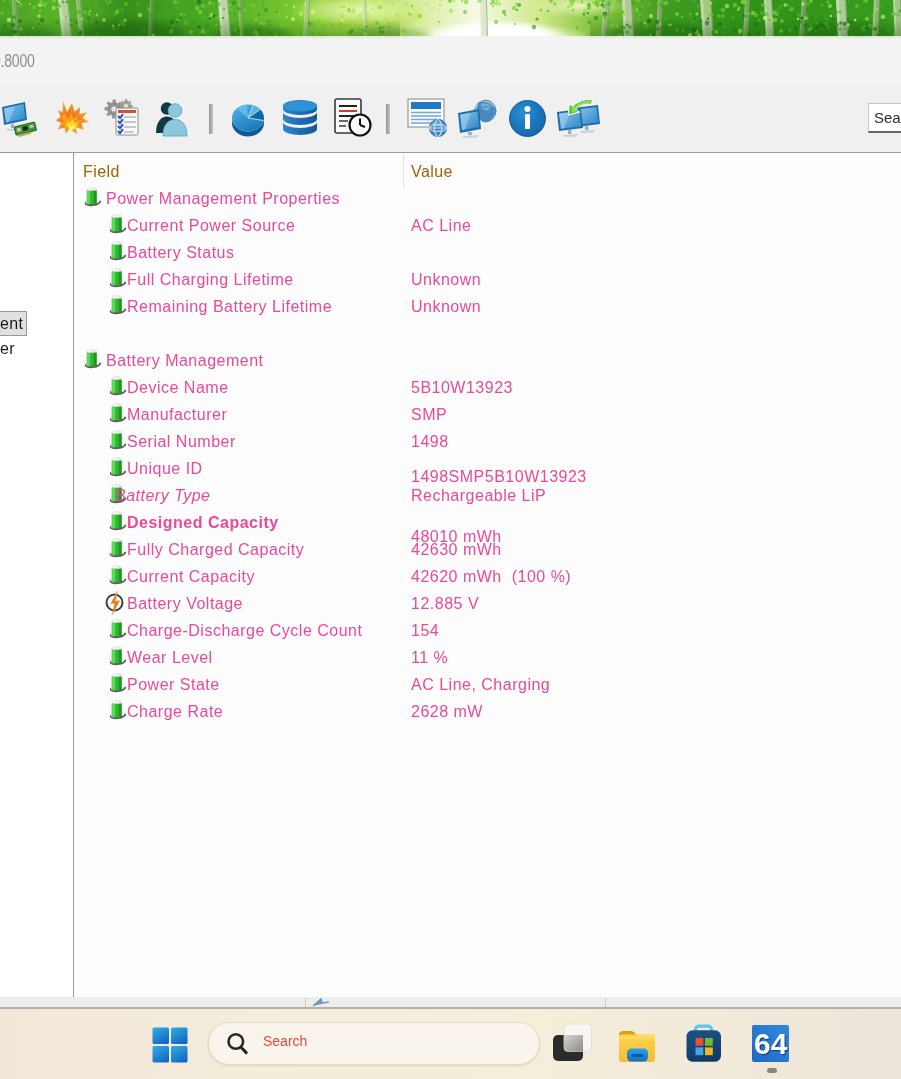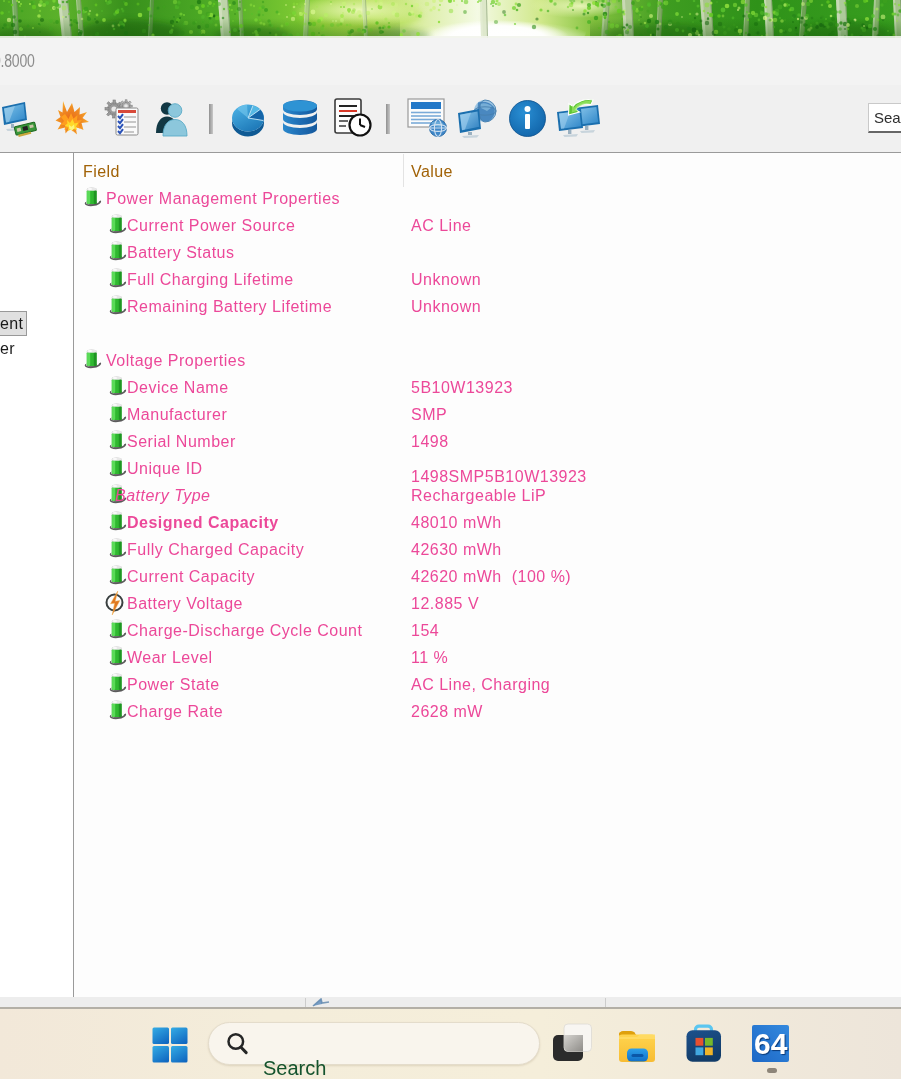--- a/index.html
+++ b/index.html
@@ -18,21 +18,21 @@
   .hdr { font-size:16px; color:#a16207; letter-spacing:0.4px; }
   .rowico { position:absolute; }
   .cell { position:absolute; font-size:16px; color:#ec4899; letter-spacing:0.5px; white-space:nowrap; }
   #hdrsep { left:403px; top:154px; width:1px; height:33px; background:#e3e3e3; }
   #botstrip { left:0; top:997px; width:901px; height:12px; background:#ededed; }
   #botline { left:0; top:1007px; width:901px; height:2px; background:#b3afa6; }
   #taskbar { left:0; top:1009px; width:901px; height:70px;
      background:linear-gradient(90deg,#f2e8d9 0%,#f4edda 30%,#f5eeda 60%,#ede5da 100%); }
   #searchpill { left:208px; top:1022px; width:332px; height:43px; border-radius:22px;
      background:#f9f5ed; border:1px solid #e4dccb; box-shadow:0 1px 2px rgba(120,100,60,0.18); }
-  #searchtxt { left:263px; top:1057px; font-size:20px; color:#14532d; }
+  #searchtxt { left:263px; top:1033px; font-size:14px; color:#ef4444; }
 </style>
 </head>
 <body>
 <div id="page">
 
   <div class="abs" id="wall"><svg width="901" height="38" viewBox="0 0 901 38">
         <defs>
 <linearGradient id="bg" x1="0" y1="0" x2="1" y2="0">
 <stop offset="0" stop-color="#4aa324"></stop>
             <stop offset="0.07" stop-color="#5cb22a"></stop>
@@ -1113,21 +1113,21 @@
 <svg class="rowico" style="left:84px; top:349px;" width="20" height="22" viewBox="0 0 20 22">
 <path d="M1.2 15.2 A 8.2 3.6 -8 1 0 16.8 13.6 L15.2 14.2 A 6.6 2.6 -8 1 1 3 14.4 Z" fill="#4a4a4a" opacity="0.9"></path>
 <ellipse cx="8" cy="16.2" rx="5.2" ry="1.8" fill="#555" opacity="0.8"></ellipse>
 <rect x="2.8" y="3" width="9.8" height="14" rx="1.6" fill="#2fb830"></rect>
 <rect x="2.8" y="3" width="3.4" height="14" rx="1.3" fill="#5ada58"></rect>
 <rect x="9.8" y="3" width="2.8" height="14" rx="1.3" fill="#1f9423"></rect>
 <path d="M2.8 4.6 A4.9 2 0 0 1 12.6 4.6 L12.6 2.2 A4.9 1.7 0 0 0 2.8 2.2 Z" fill="#c4c4c4"></path>
 <ellipse cx="7.7" cy="2.2" rx="4.9" ry="1.6" fill="#e8e8e8"></ellipse>
 <ellipse cx="6" cy="2" rx="2.2" ry="1" fill="#fafafa"></ellipse>
 </svg>
-<div class="cell" style="left:106px; top:352px;">Voltage Properties</div>
+<div class="cell" style="left:106px; top:352px;">Battery Management</div>
 <svg class="rowico" style="left:109px; top:376px;" width="20" height="22" viewBox="0 0 20 22">
 <path d="M1.2 15.2 A 8.2 3.6 -8 1 0 16.8 13.6 L15.2 14.2 A 6.6 2.6 -8 1 1 3 14.4 Z" fill="#4a4a4a" opacity="0.9"></path>
 <ellipse cx="8" cy="16.2" rx="5.2" ry="1.8" fill="#555" opacity="0.8"></ellipse>
 <rect x="2.8" y="3" width="9.8" height="14" rx="1.6" fill="#2fb830"></rect>
 <rect x="2.8" y="3" width="3.4" height="14" rx="1.3" fill="#5ada58"></rect>
 <rect x="9.8" y="3" width="2.8" height="14" rx="1.3" fill="#1f9423"></rect>
 <path d="M2.8 4.6 A4.9 2 0 0 1 12.6 4.6 L12.6 2.2 A4.9 1.7 0 0 0 2.8 2.2 Z" fill="#c4c4c4"></path>
 <ellipse cx="7.7" cy="2.2" rx="4.9" ry="1.6" fill="#e8e8e8"></ellipse>
 <ellipse cx="6" cy="2" rx="2.2" ry="1" fill="#fafafa"></ellipse>
 </svg>
@@ -1185,21 +1185,21 @@
 <path d="M1.2 15.2 A 8.2 3.6 -8 1 0 16.8 13.6 L15.2 14.2 A 6.6 2.6 -8 1 1 3 14.4 Z" fill="#4a4a4a" opacity="0.9"></path>
 <ellipse cx="8" cy="16.2" rx="5.2" ry="1.8" fill="#555" opacity="0.8"></ellipse>
 <rect x="2.8" y="3" width="9.8" height="14" rx="1.6" fill="#2fb830"></rect>
 <rect x="2.8" y="3" width="3.4" height="14" rx="1.3" fill="#5ada58"></rect>
 <rect x="9.8" y="3" width="2.8" height="14" rx="1.3" fill="#1f9423"></rect>
 <path d="M2.8 4.6 A4.9 2 0 0 1 12.6 4.6 L12.6 2.2 A4.9 1.7 0 0 0 2.8 2.2 Z" fill="#c4c4c4"></path>
 <ellipse cx="7.7" cy="2.2" rx="4.9" ry="1.6" fill="#e8e8e8"></ellipse>
 <ellipse cx="6" cy="2" rx="2.2" ry="1" fill="#fafafa"></ellipse>
 </svg>
 <div class="cell" style="left:127px; top:514px;font-weight:bold;">Designed Capacity</div>
-<div class="cell" style="left:411px; top:514px;text-align:center;">48010 mWh</div>
+<div class="cell" style="left:411px; top:528px;text-align:center;">48010 mWh</div>
 <svg class="rowico" style="left:109px; top:538px;" width="20" height="22" viewBox="0 0 20 22">
 <path d="M1.2 15.2 A 8.2 3.6 -8 1 0 16.8 13.6 L15.2 14.2 A 6.6 2.6 -8 1 1 3 14.4 Z" fill="#4a4a4a" opacity="0.9"></path>
 <ellipse cx="8" cy="16.2" rx="5.2" ry="1.8" fill="#555" opacity="0.8"></ellipse>
 <rect x="2.8" y="3" width="9.8" height="14" rx="1.6" fill="#2fb830"></rect>
 <rect x="2.8" y="3" width="3.4" height="14" rx="1.3" fill="#5ada58"></rect>
 <rect x="9.8" y="3" width="2.8" height="14" rx="1.3" fill="#1f9423"></rect>
 <path d="M2.8 4.6 A4.9 2 0 0 1 12.6 4.6 L12.6 2.2 A4.9 1.7 0 0 0 2.8 2.2 Z" fill="#c4c4c4"></path>
 <ellipse cx="7.7" cy="2.2" rx="4.9" ry="1.6" fill="#e8e8e8"></ellipse>
 <ellipse cx="6" cy="2" rx="2.2" ry="1" fill="#fafafa"></ellipse>
 </svg>

